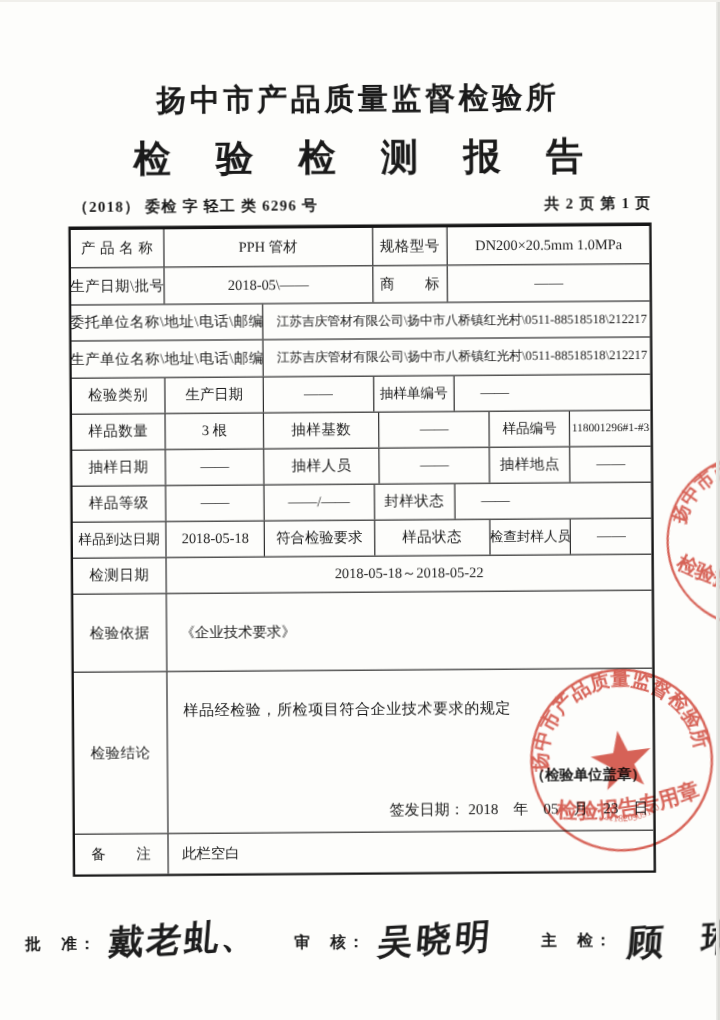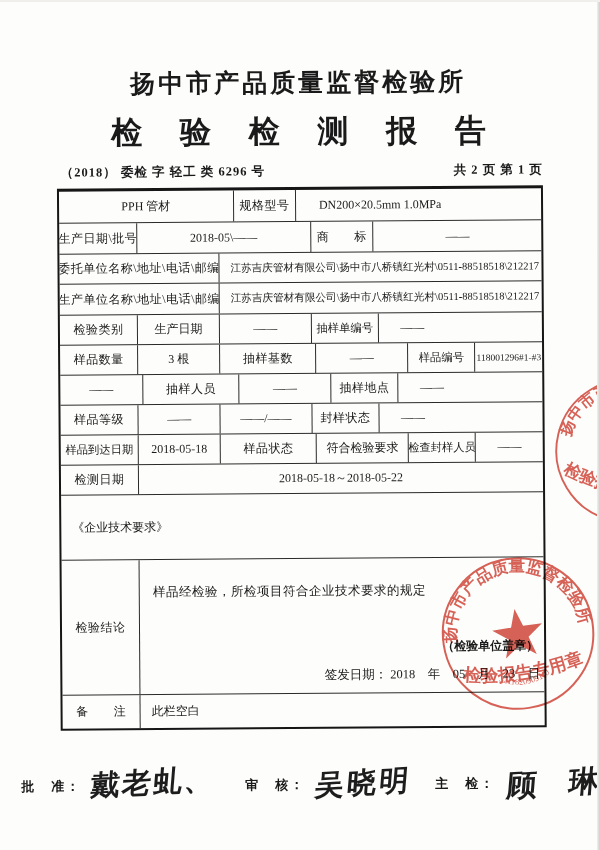--- a/index.html
+++ b/index.html
@@ -45,21 +45,21 @@
   .issue-line { position:absolute; bottom:9px; right:4px; font-size:12.5px; }
 
   
   .sig-row { display:flex; align-items:center; height:64px; margin-top:24px; padding-left:18px; }
   .sig-label { font-size:13px; font-weight:600; letter-spacing:2px; white-space:nowrap; }
   .sig-name { font-weight:600; color:#1d1d1d; white-space:nowrap;
               transform:skewX(-8deg) rotate(-3deg); display:inline-block; }
   .sig-1 { font-size:29px; margin:0 4px 6px 10px; letter-spacing:2px; }
   .sig-2 { font-size:29px; margin:0 4px 2px 10px; letter-spacing:3px; }
   .sig-3 { font-size:30px; margin:0 0 0 12px; letter-spacing:12px; }
-  .gap-a { margin-left:26px; } .gap-b { margin-left:20px; }
+  .gap-a { margin-left:26px; } .gap-b { margin-left:36px; }
 
   
   .stamp { position:absolute; mix-blend-mode:multiply; opacity:0.85; z-index:10; pointer-events:none; }
   .stamp-main { left:436px; top:555px; width:160px; height:160px; transform:rotate(-8deg); }
   .stamp-edge { left:551px; top:377px; width:152px; height:152px; transform:rotate(14deg); }
   .stamp .ring { fill:none; stroke:var(--stamp-red); stroke-width:2.5px; }
   .stamp text { fill:var(--stamp-red); font-family:"Liberation Serif","DejaVu Serif",serif; }
   .stamp .star { fill:var(--stamp-red); }
 </style>
 </head>
@@ -73,20 +73,21 @@
       <div class="report-title">检 验 检 测 报 告</div>
       <div class="meta-row">
         <span>（2018）  委检 字 轻工 类 6296 号</span>
         <span>共 2 页  第 1 页</span>
       </div>
     </div>
 
     <div class="rtable">
 
       <div class="tr" style="height:31px">
+        <div class="td lbl" style="width:16%">产 品 名 称</div>
         <div class="td" style="width:36%">PPH 管材</div>
         <div class="td lbl" style="width:13%">规格型号</div>
         <div class="td" style="width:35%">DN200×20.5mm 1.0MPa</div>
       </div>
 
       <div class="tr" style="height:31px">
         <div class="td lbl" style="width:16%">生产日期\批号</div>
         <div class="td" style="width:36%">2018-05\——</div>
         <div class="td lbl" style="width:13%">商　　标</div>
         <div class="td" style="width:35%">——</div>
@@ -113,50 +114,52 @@
       <div class="tr" style="height:30px">
         <div class="td lbl" style="width:16%">样品数量</div>
         <div class="td" style="width:17%">3 根</div>
         <div class="td lbl" style="width:20%">抽样基数</div>
         <div class="td" style="width:19%">——</div>
         <div class="td lbl tight" style="width:14%">样品编号</div>
         <div class="td" style="width:14%;font-size:9.5px">118001296#1-#3</div>
       </div>
 
       <div class="tr" style="height:30px">
+        <div class="td lbl" style="width:16%">抽样日期</div>
         <div class="td" style="width:17%">——</div>
         <div class="td lbl" style="width:20%">抽样人员</div>
         <div class="td" style="width:19%">——</div>
         <div class="td lbl" style="width:14%">抽样地点</div>
         <div class="td" style="width:14%">——</div>
       </div>
 
       <div class="tr" style="height:30px">
         <div class="td lbl" style="width:16%">样品等级</div>
         <div class="td" style="width:17%">——</div>
         <div class="td" style="width:19%">——/——</div>
         <div class="td lbl" style="width:14%">封样状态</div>
         <div class="td" style="width:14%">——</div>
       </div>
 
       <div class="tr" style="height:30px">
         <div class="td lbl tight" style="width:16%">样品到达日期</div>
         <div class="td" style="width:17%">2018-05-18</div>
+        <div class="td" style="width:19%">符合检验要求</div>
         <div class="td lbl" style="width:20%">样品状态</div>
-        <div class="td" style="width:19%">符合检验要求</div>
         <div class="td lbl tight" style="width:14%">检查封样人员</div>
         <div class="td" style="width:14%">——</div>
       </div>
 
       <div class="tr" style="height:30px">
         <div class="td lbl" style="width:16%">检测日期</div>
         <div class="td" style="width:84%">2018-05-18～2018-05-22</div>
       </div>
 
       <div class="tr" style="height:65px">
+        <div class="td lbl" style="width:16%">检验依据</div>
         <div class="td left" style="width:84%">《企业技术要求》</div>
       </div>
 
       <div class="tr" style="height:135px">
         <div class="td lbl" style="width:16%">检验结论</div>
         <div class="td conclusion-cell" style="width:84%">
           <div class="conclusion-text">样品经检验，所检项目符合企业技术要求的规定</div>
           <div class="seal-note">（检验单位盖章）</div>
           <div class="issue-line">
             <span>签发日期：</span>

